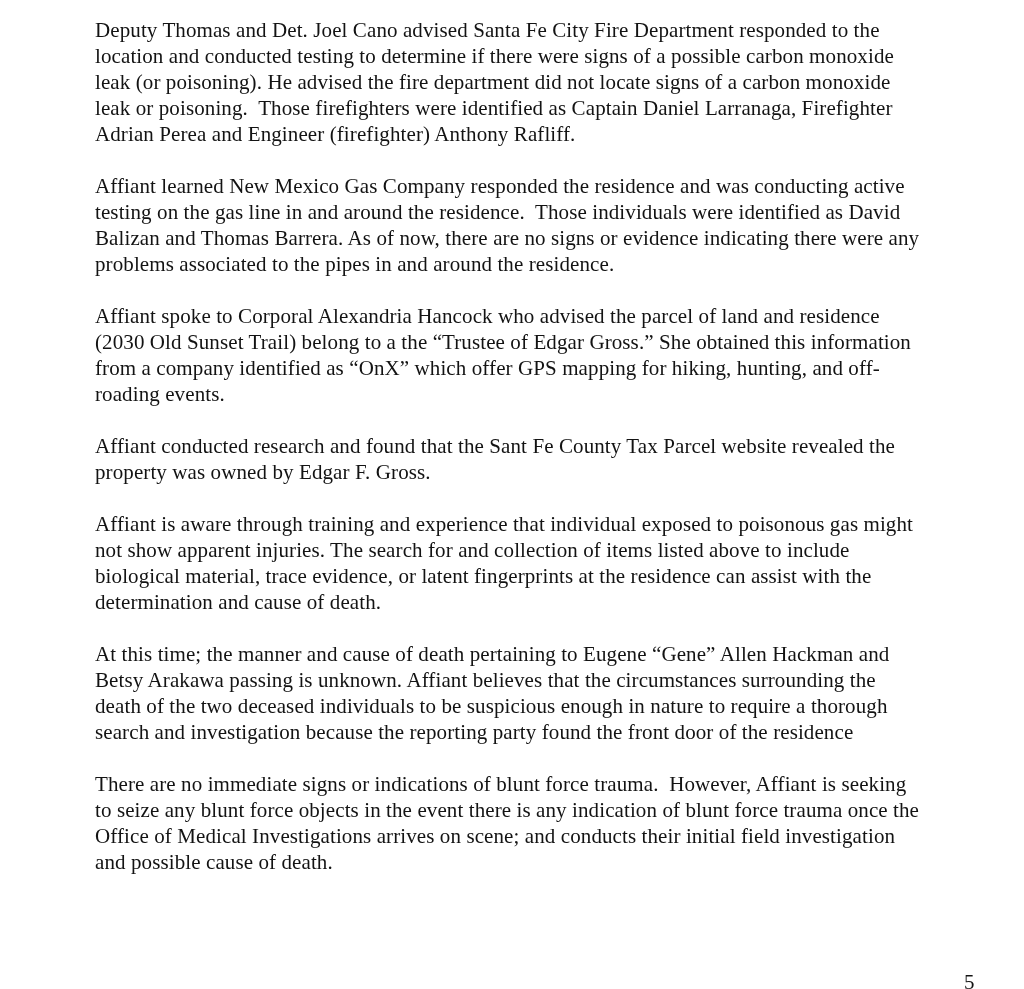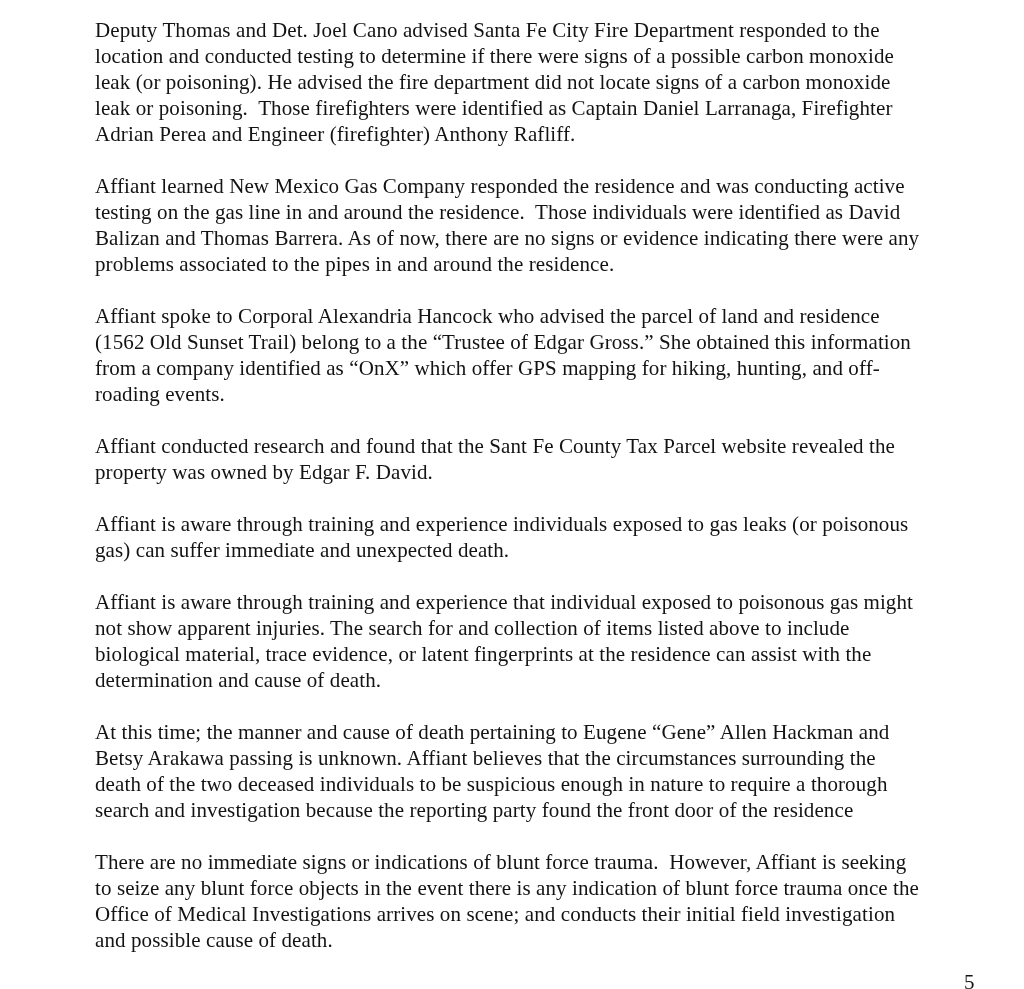--- a/index.html
+++ b/index.html
@@ -46,27 +46,25 @@
     <p>Deputy Thomas and Det. Joel Cano advised Santa Fe City Fire Department responded to the
 location and conducted testing to determine if there were signs of a possible carbon monoxide
 leak (or poisoning). He advised the fire department did not locate signs of a carbon monoxide
 leak or poisoning.  Those firefighters were identified as Captain Daniel Larranaga, Firefighter
 Adrian Perea and Engineer (firefighter) Anthony Rafliff.</p>
     <p>Affiant learned New Mexico Gas Company responded the residence and was conducting active
 testing on the gas line in and around the residence.  Those individuals were identified as David
 Balizan and Thomas Barrera. As of now, there are no signs or evidence indicating there were any
 problems associated to the pipes in and around the residence.</p>
     <p>Affiant spoke to Corporal Alexandria Hancock who advised the parcel of land and residence
-(1562 Old Sunset Trail) belong to a the “Trustee of Edgar Gross.” She obtained this information
+(2030 Old Sunset Trail) belong to a the “Trustee of Edgar Gross.” She obtained this information
 from a company identified as “OnX” which offer GPS mapping for hiking, hunting, and off-
 roading events.</p>
     <p>Affiant conducted research and found that the Sant Fe County Tax Parcel website revealed the
-property was owned by Edgar F. David.</p>
-    <p>Affiant is aware through training and experience individuals exposed to gas leaks (or poisonous
-gas) can suffer immediate and unexpected death.</p>
+property was owned by Edgar F. Gross.</p>
     <p>Affiant is aware through training and experience that individual exposed to poisonous gas might
 not show apparent injuries. The search for and collection of items listed above to include
 biological material, trace evidence, or latent fingerprints at the residence can assist with the
 determination and cause of death.</p>
     <p>At this time; the manner and cause of death pertaining to Eugene “Gene” Allen Hackman and
 Betsy Arakawa passing is unknown. Affiant believes that the circumstances surrounding the
 death of the two deceased individuals to be suspicious enough in nature to require a thorough
 search and investigation because the reporting party found the front door of the residence</p>
     <p>There are no immediate signs or indications of blunt force trauma.  However, Affiant is seeking
 to seize any blunt force objects in the event there is any indication of blunt force trauma once the

